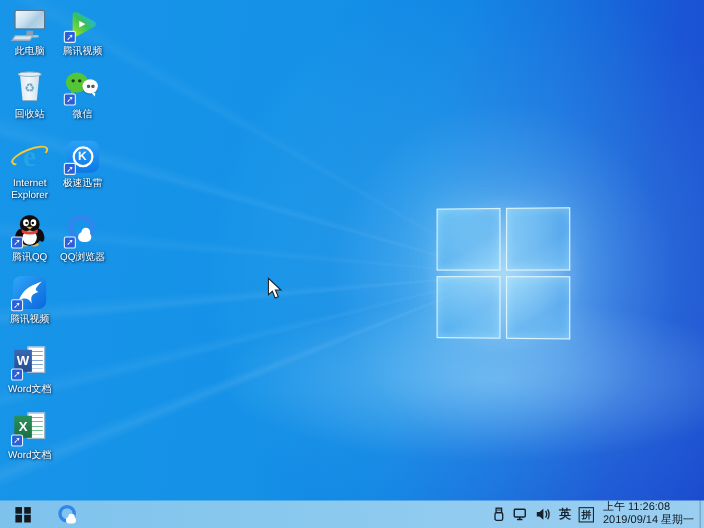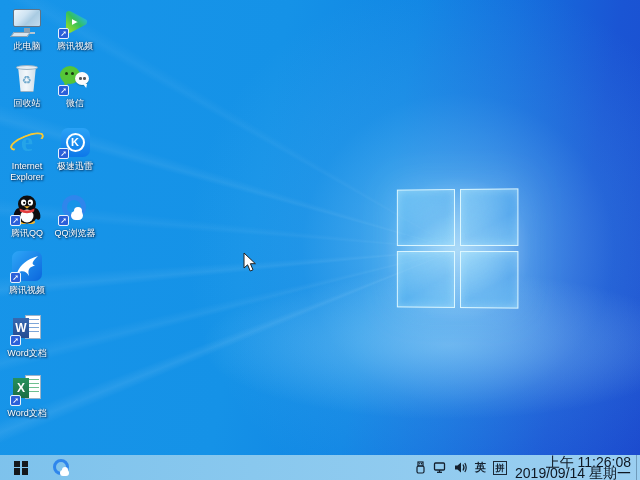--- a/index.html
+++ b/index.html
@@ -116,21 +116,21 @@
   .qb-task { width:40px; }
   .qb-task-art { position:relative; width:20px; height:20px; }
   .qb-task-art .ring { position:absolute; left:1px; top:1px; width:16px; height:16px; border:3.5px solid #2f86ec; border-radius:50%; }
   .qb-task-art .c1 { position:absolute; left:8px; top:12px; width:9px; height:6px; background:#fff; border-radius:4px; }
   .qb-task-art .c2 { position:absolute; left:10px; top:9px; width:6px; height:6px; background:#fff; border-radius:50%; }
   .tb-spacer { flex:1; }
   .tray { display:flex; align-items:center; gap:7px; color:#14202e; }
   .tray svg { display:block; }
   .tray-lang { font-size:11px; font-weight:bold; }
   .tray-ime { width:14px; height:14px; border:1px solid #1c2a38; font-size:9px; line-height:12px; text-align:center; font-weight:bold; }
-  .clock { margin-left:8px; margin-right:5px; text-align:right; font-size:14px; line-height:10.5px; color:#0e1722; white-space:nowrap; }
+  .clock { margin-left:8px; margin-right:5px; text-align:left; font-size:10px; line-height:10.5px; color:#0e1722; white-space:nowrap; }
   .show-desktop { width:4px; height:25px; border-left:1px solid rgba(30,60,90,0.35); }
 </style>
 </head>
 <body>
 
 <div class="wallpaper">
   <div class="wp-rays"></div>
   <div class="wp-glow"></div>
   <div class="wp-floor"></div>
   <div class="win-logo">

